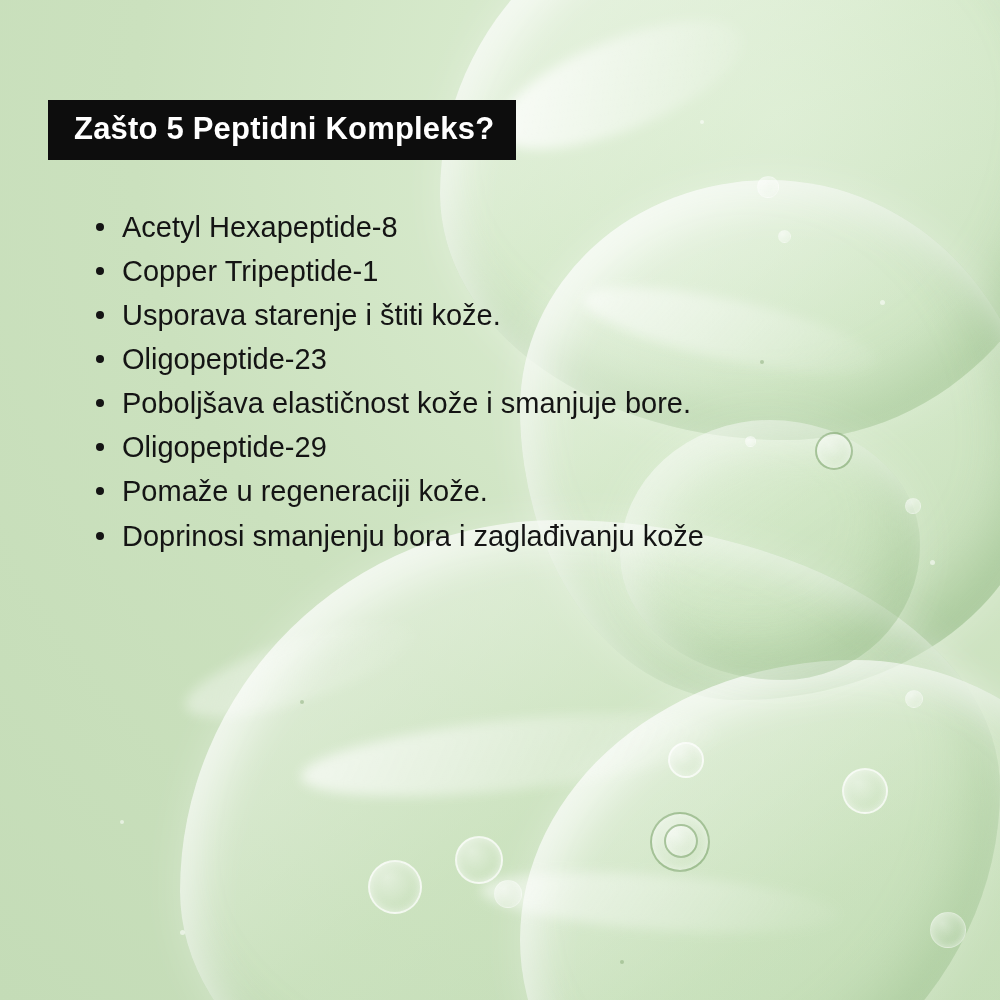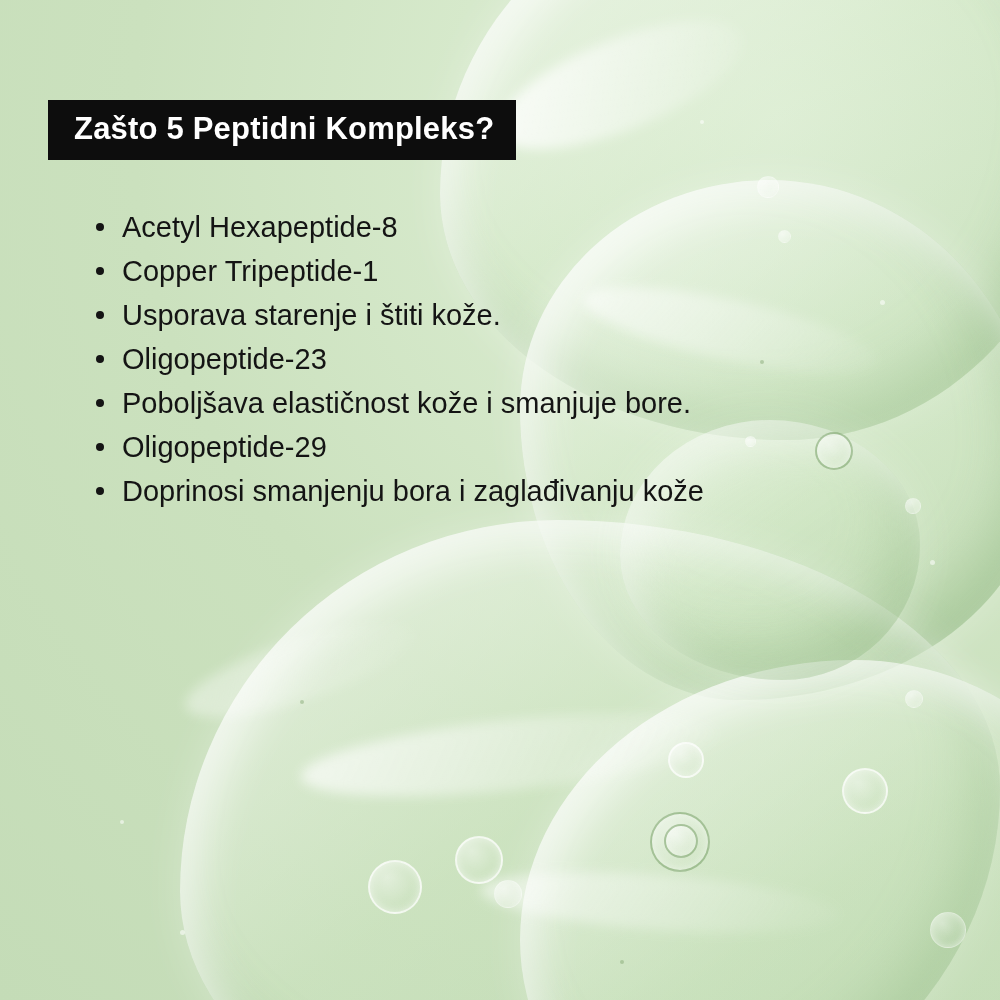--- a/index.html
+++ b/index.html
@@ -175,17 +175,18 @@
 
     <div class="title-bar">Zašto 5 Peptidni Kompleks?</div>
 
     <ul class="bullets">
       <li>Acetyl Hexapeptide-8</li>
       <li>Copper Tripeptide-1</li>
       <li>Usporava starenje i štiti kože.</li>
       <li>Oligopeptide-23</li>
       <li>Poboljšava elastičnost kože i smanjuje bore.</li>
       <li>Oligopeptide-29</li>
+      <li>Pomaže u regeneraciji kože.</li>
       <li>Doprinosi smanjenju bora i zaglađivanju kože</li>
     </ul>
 
   </div>
 </div>
 
 </body></html>

